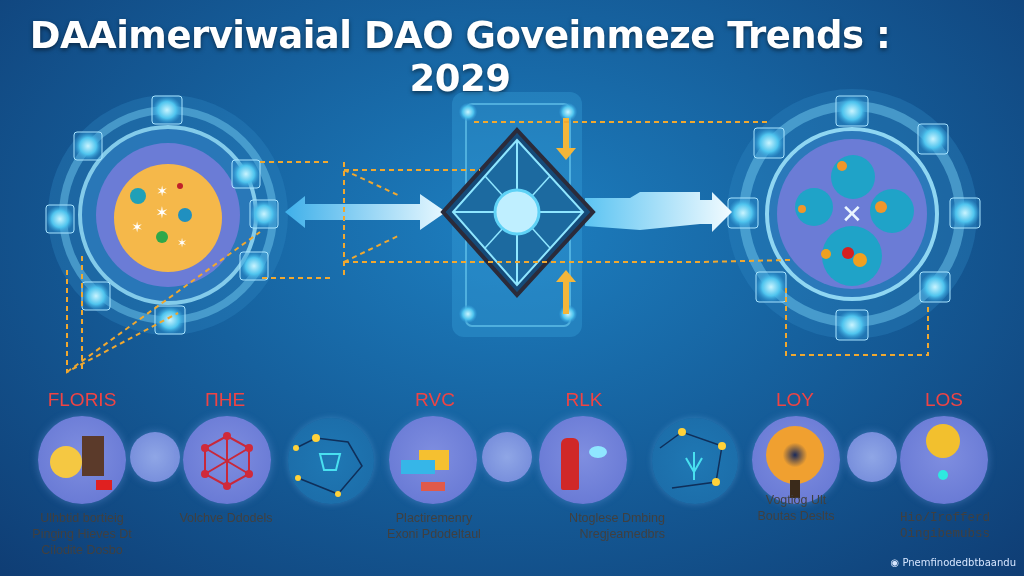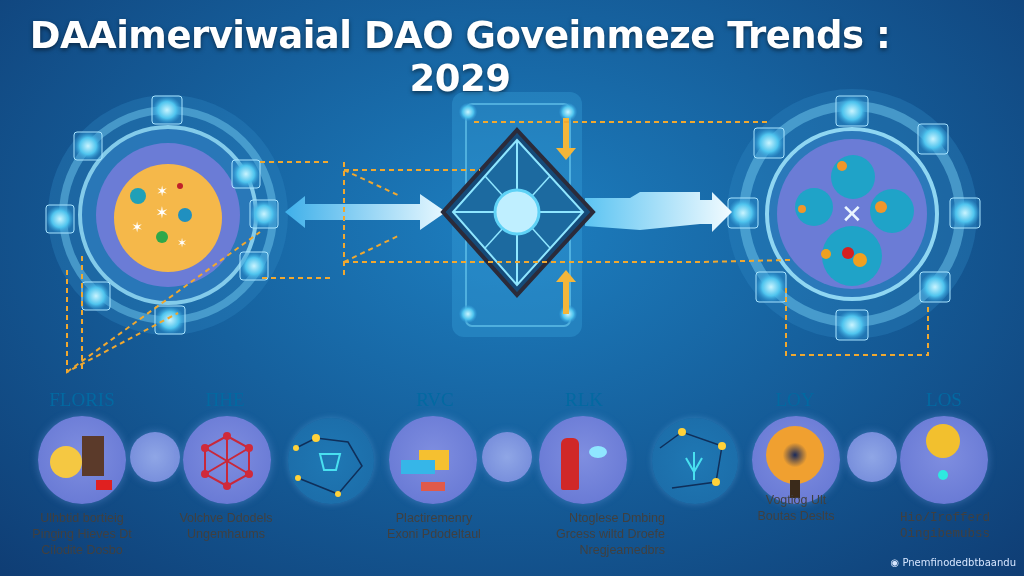--- a/index.html
+++ b/index.html
@@ -10,22 +10,22 @@
     background: radial-gradient(ellipse at 50% 40%, #1d7fc0 0%, #16619e 45%, #0f3d74 100%);
     color: #fff;
   }
   .title {
     position: absolute; left: 0; top: 14px; width: 920px; text-align: center;
     font-family: "DejaVu Sans", sans-serif; font-weight: bold; font-size: 37px;
     letter-spacing: -0.5px; color: #fff; text-shadow: 0 2px 4px rgba(0,0,0,0.5);
   }
   svg.diagram { position: absolute; left: 0; top: 0; }
   .label {
-    position: absolute; text-align: center; font-family: Liberation Serif, serif;
-    font-size: 19px; color: #0369a1; width: 120px;
+    position: absolute; text-align: center; font-family: Liberation Sans, sans-serif;
+    font-size: 19px; color: #ef4444; width: 120px;
   }
   .desc {
     position: absolute; text-align: center; font-family: "Liberation Sans", sans-serif;
     font-size: 12.5px; line-height: 16px; color: #404040; width: 160px;
   }
   .circle {
     position: absolute; border-radius: 50%;
     background: radial-gradient(circle at 50% 45%, #7f8ee0 0%, #6b7cd6 70%, #5a6cc8 100%);
     box-shadow: 0 0 8px rgba(140,180,255,0.35);
   }
@@ -235,29 +235,27 @@
   <div style="position:absolute;left:38px;top:54px;width:10px;height:10px;border-radius:50%;background:#2ee8e0;"></div>
 </div>
 
 <div class="desc" style="left:2px; top:510px;">
   <div>Ulhbtid bortieig</div>
   <div>Pinging Hieves Dt</div>
   <div>Cilodite Dosbo</div>
 </div>
 <div class="desc" style="left:146px; top:510px;">
   <div>Volchve Ddodels</div>
-  <div>Ungemhaums</div>
 </div>
 <div class="desc" style="left:354px; top:510px;">
   <div>Plactiremenry</div>
   <div>Exoni Pdodeltaul</div>
 </div>
 <div class="desc" style="left:505px; top:510px;text-align:right;">
   <div>Ntoglese Dmbing</div>
-  <div>Grcess wiltd Droefe</div>
   <div>Nregjeamedbrs</div>
 </div>
 <div class="desc" style="left:716px; top:492px;">
   <div>Vogtiog Ult</div>
   <div>Boutas Deslts</div>
 </div>
 <div class="desc" style="left:865px; top:510px;font-family:Liberation Mono, monospace;">
   <div>Hio/Irofferd</div>
   <div>Oingibemubss</div>
 </div>

